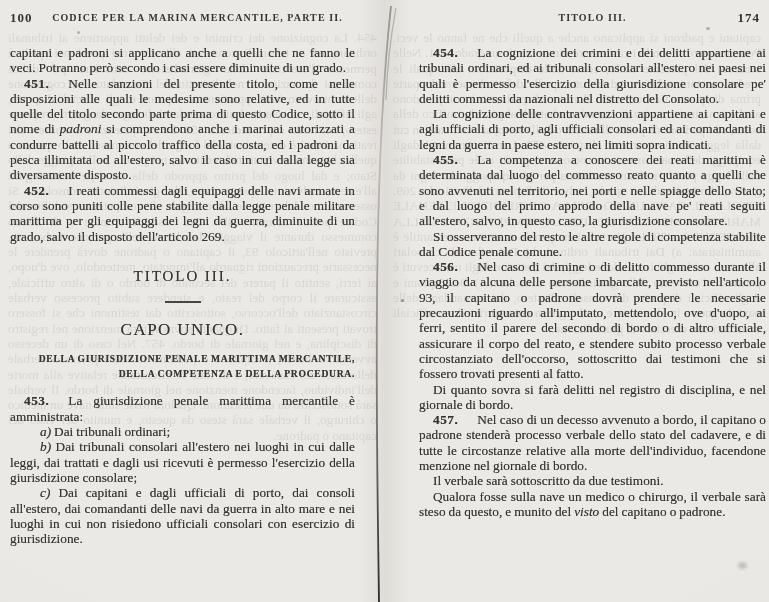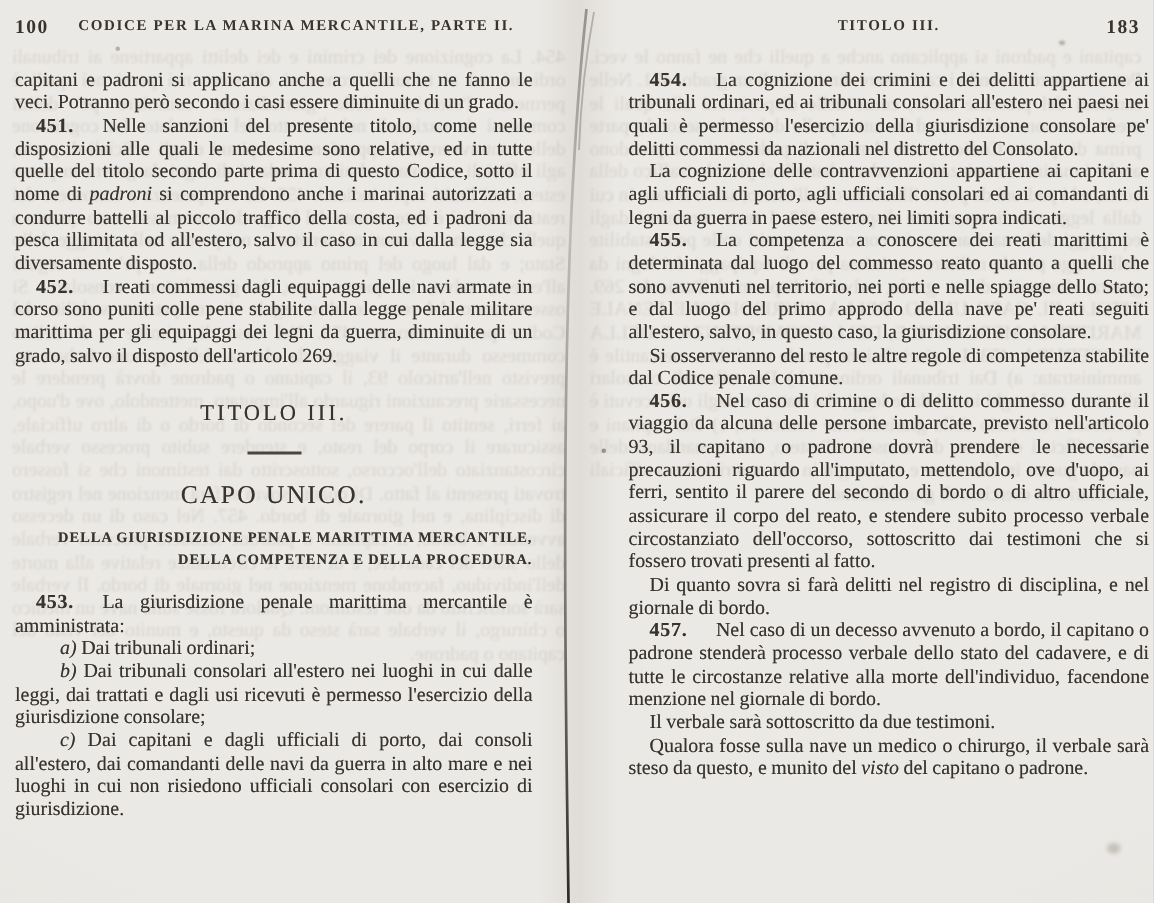--- a/index.html
+++ b/index.html
@@ -76,21 +76,21 @@
         <div class="blk item"><i>a)</i> Dai tribunali ordinari;</div>
         <div class="blk item"><i>b)</i> Dai tribunali consolari all'estero nei luoghi in cui dalle leggi, dai trattati e dagli usi ricevuti è permesso l'esercizio della giurisdizione consolare;</div>
         <div class="blk item"><i>c)</i> Dai capitani e dagli ufficiali di porto, dai consoli all'estero, dai comandanti delle navi da guerra in alto mare e nei luoghi in cui non risiedono ufficiali consolari con esercizio di giurisdizione.</div>
       </div>
   </div>
 
   <div class="page right">
     <div class="bleed">capitani e padroni si applicano anche a quelli che ne fanno le veci. Potranno però secondo i casi essere diminuite di un grado. 451. Nelle sanzioni del presente titolo, come nelle disposizioni alle quali le medesime sono relative, ed in tutte quelle del titolo secondo parte prima di questo Codice, sotto il nome di padroni si comprendono anche i marinai autorizzati a condurre battelli al piccolo traffico della costa, ed i padroni da pesca illimitata od all'estero, salvo il caso in cui dalla legge sia diversamente disposto. 452. I reati commessi dagli equipaggi delle navi armate in corso sono puniti colle pene stabilite dalla legge penale militare marittima per gli equipaggi dei legni da guerra, diminuite di un grado, salvo il disposto dell'articolo 269. TITOLO III.  CAPO UNICO. DELLA GIURISDIZIONE PENALE MARITTIMA MERCANTILE, DELLA COMPETENZA E DELLA PROCEDURA. 453. La giurisdizione penale marittima mercantile è amministrata: a) Dai tribunali ordinari; b) Dai tribunali consolari all'estero nei luoghi in cui dalle leggi, dai trattati e dagli usi ricevuti è permesso l'esercizio della giurisdizione consolare; c) Dai capitani e dagli ufficiali di porto, dai consoli all'estero, dai comandanti delle navi da guerra in alto mare e nei luoghi in cui non risiedono ufficiali consolari con esercizio di giurisdizione.</div>
     <div class="pagehead">
       <span class="rtitle">TITOLO III.</span>
-      <span class="pnum">183</span>
+      <span class="pnum">174</span>
     </div>
     <div class="content">
         <div class="blk para"><span class="artnum">454.</span>La cognizione dei crimini e dei delitti appartiene ai tribunali ordinari, ed ai tribunali consolari all'estero nei paesi nei quali è permesso l'esercizio della giurisdizione consolare pe' delitti commessi da nazionali nel distretto del Consolato.</div>
         <div class="blk para">La cognizione delle contravvenzioni appartiene ai capitani e agli ufficiali di porto, agli ufficiali consolari ed ai comandanti di legni da guerra in paese estero, nei limiti sopra indicati.</div>
         <div class="blk para"><span class="artnum">455.</span>La competenza a conoscere dei reati marittimi è determinata dal luogo del commesso reato quanto a quelli che sono avvenuti nel territorio, nei porti e nelle spiagge dello Stato; e dal luogo del primo approdo della nave pe' reati seguiti all'estero, salvo, in questo caso, la giurisdizione consolare.</div>
         <div class="blk para">Si osserveranno del resto le altre regole di competenza stabilite dal Codice penale comune.</div>
         <div class="blk para"><span class="artnum">456.</span>Nel caso di crimine o di delitto commesso durante il viaggio da alcuna delle persone imbarcate, previsto nell'articolo 93, il capitano o padrone dovrà prendere le necessarie precauzioni riguardo all'imputato, mettendolo, ove d'uopo, ai ferri, sentito il parere del secondo di bordo o di altro ufficiale, assicurare il corpo del reato, e stendere subito processo verbale circostanziato dell'occorso, sottoscritto dai testimoni che si fossero trovati presenti al fatto.</div>
         <div class="blk para">Di quanto sovra si farà delitti nel registro di disciplina, e nel giornale di bordo.</div>
         <div class="blk para"><span class="artnum">457.</span>Nel caso di un decesso avvenuto a bordo, il capitano o padrone stenderà processo verbale dello stato del cadavere, e di tutte le circostanze relative alla morte dell'individuo, facendone menzione nel giornale di bordo.</div>
         <div class="blk para">Il verbale sarà sottoscritto da due testimoni.</div>

